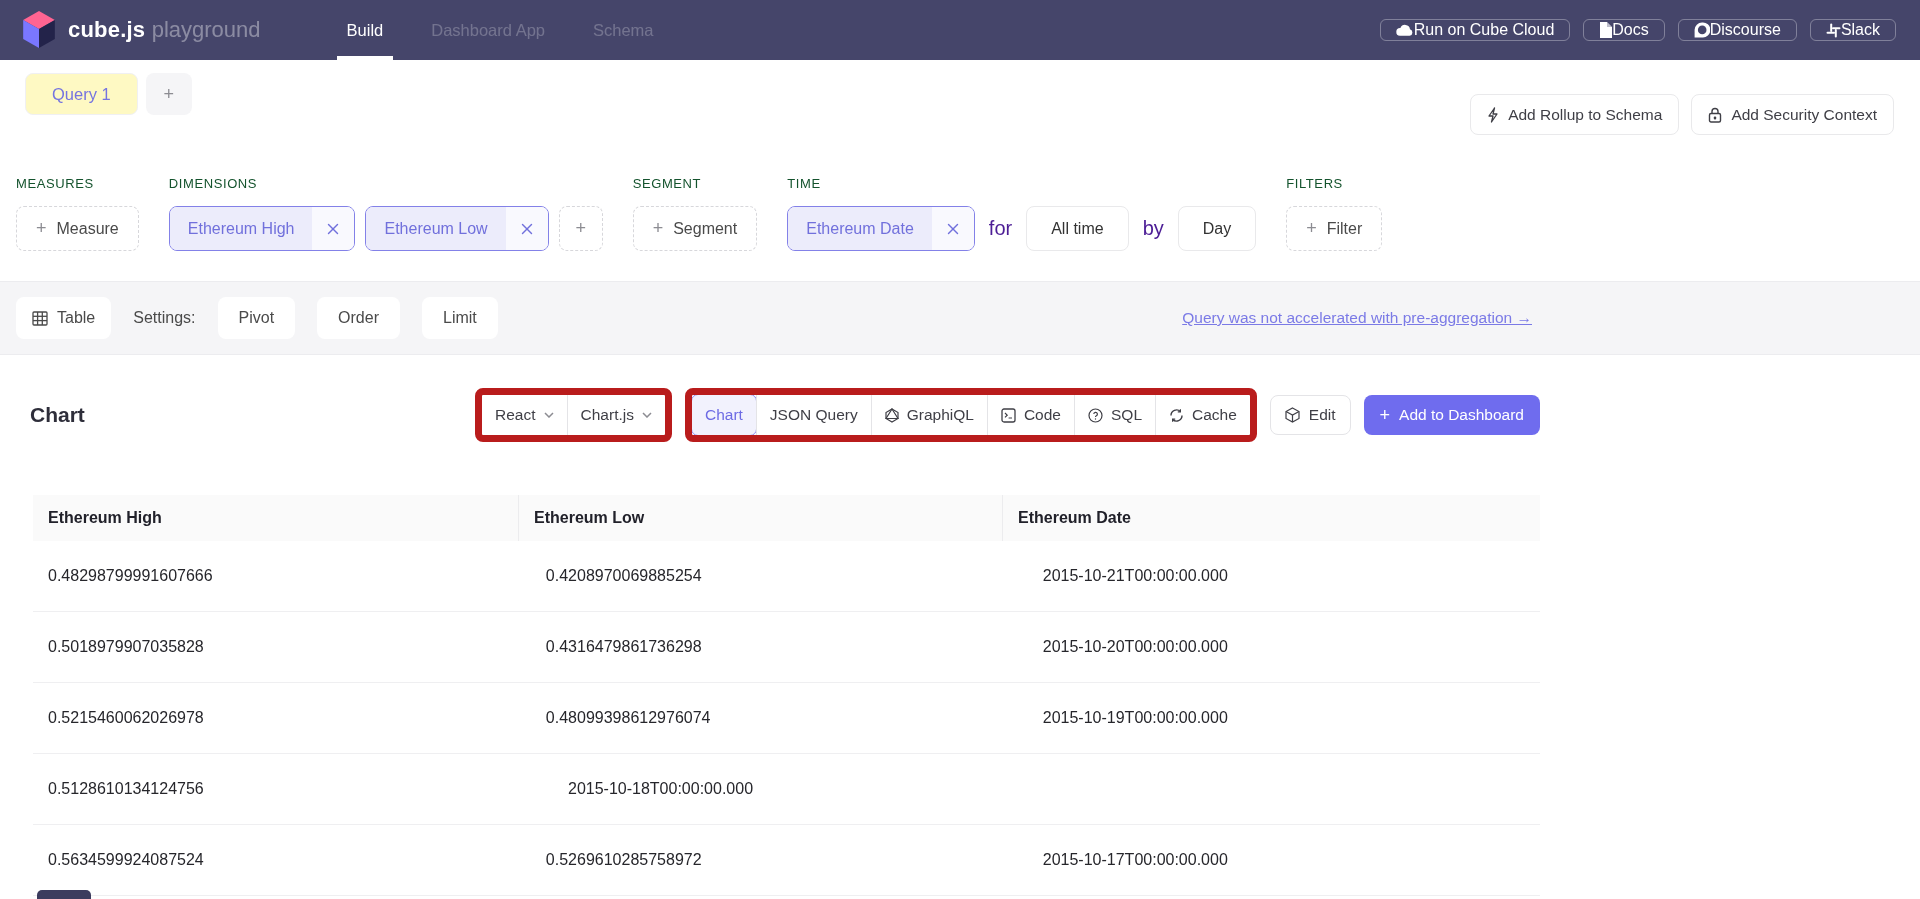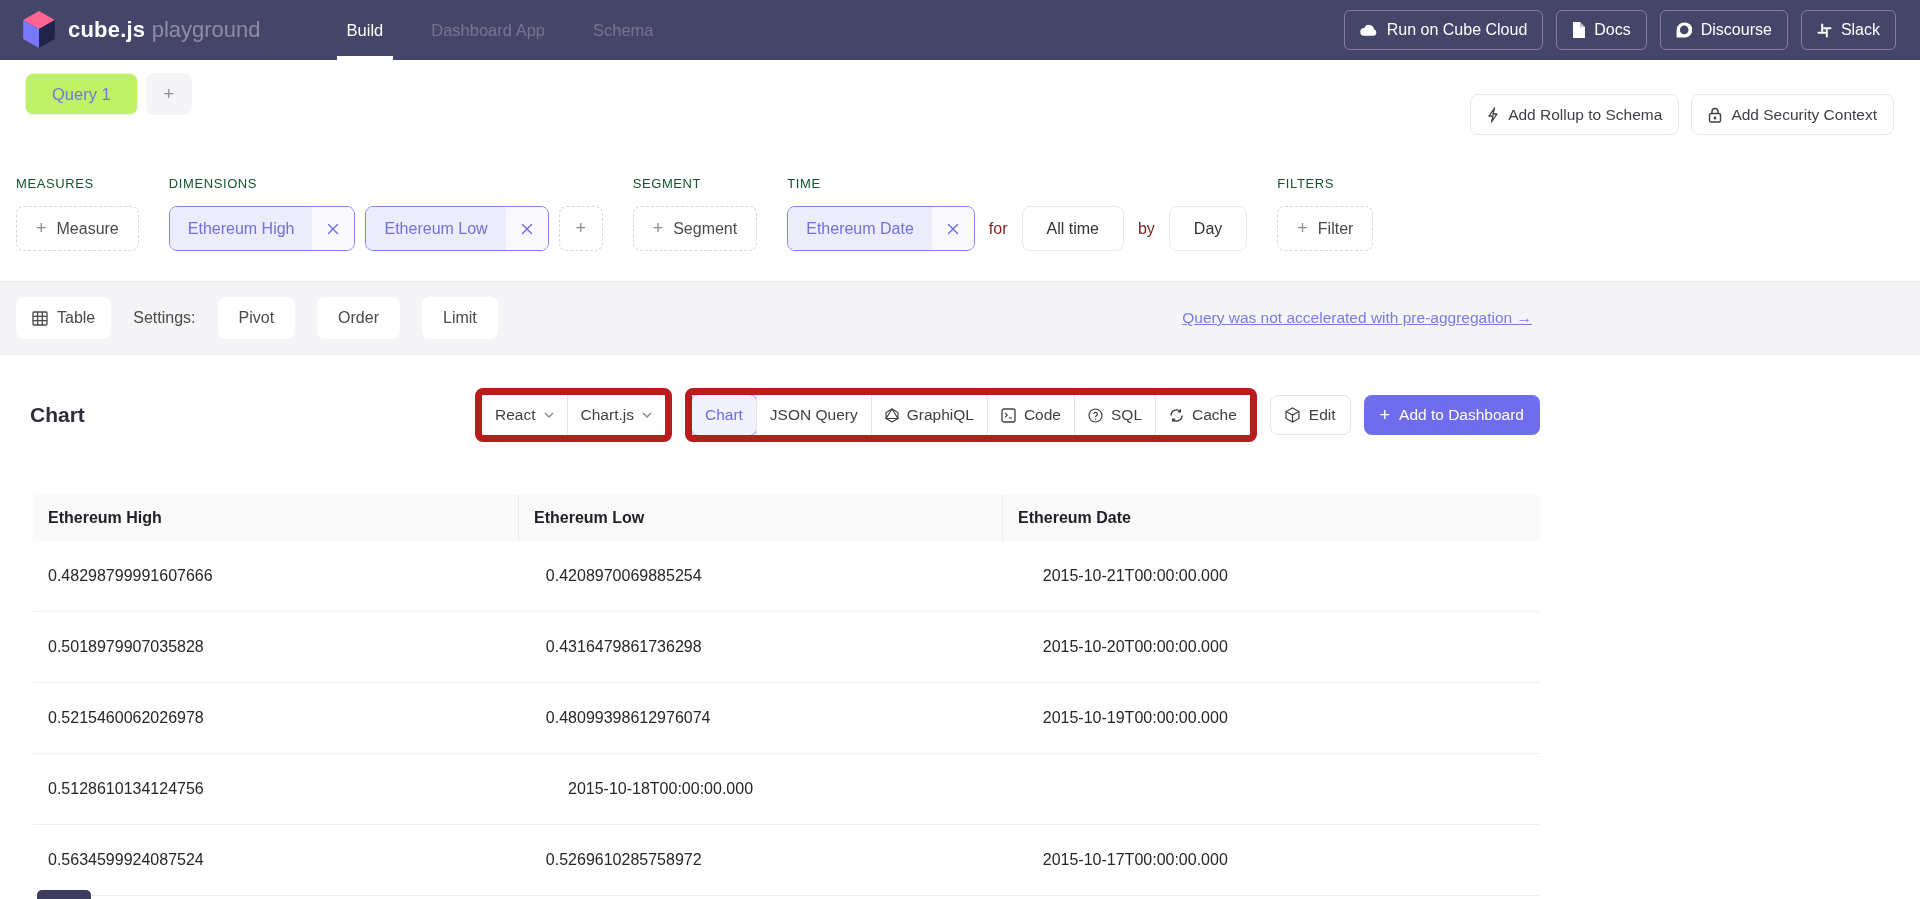--- a/index.html
+++ b/index.html
@@ -10,49 +10,49 @@
   .navbar { height:60px; background:#45456A; display:flex; align-items:center; padding:0 24px 0 22px; position:relative; }
   .brand { display:flex; align-items:center; gap:12px; cursor:pointer; }
   .logo { width:34px; height:38px; }
   .brand-name { color:#fff; font-size:22px; font-weight:700; letter-spacing:.2px; }
   .brand-suffix { color:rgba(255,255,255,.38); font-size:22px; font-weight:400; margin-left:2px; }
   .nav-tabs { display:flex; height:60px; margin-left:62px; }
   .nav-tab { color:rgba(255,255,255,.25); font-size:16.5px; line-height:60px; padding:0 24px; cursor:pointer; position:relative; }
   .nav-tab.active { color:#fff; font-weight:400; }
   .nav-tab.active::after { content:""; position:absolute; left:14px; right:14px; bottom:0; height:4px; background:#fff; }
   .nav-actions { margin-left:auto; display:flex; gap:13px; }
-  .nav-btn { display:flex; align-items:center; gap:9px; height:40px; padding:0 15px;
+  .nav-btn { display:flex; align-items:center; height:22px; padding:0 15px;
     border:1px solid rgba(255,255,255,.32); border-radius:6px; background:transparent;
     color:#fff; font-size:16px; cursor:pointer; font-family:inherit; }
   .nav-btn svg { flex:0 0 auto; }
 
   
   .tabrow { position:relative; padding:13px 0 0 25px; height:76px; }
   .qtabs { display:flex; gap:8px; }
-  .qtab { height:42px; padding:0 26px; background:#bef264; border:1px solid #F0F0F2; border-radius:8px;
+  .qtab { height:42px; padding:0 26px; background:#fef9c3; border:1px solid #F0F0F2; border-radius:8px;
     color:#7574E0; font-size:16.5px; display:flex; align-items:center; cursor:pointer; }
   .qtab-add { height:42px; width:46px; background:#F5F5F7; border:none; border-radius:8px;
     color:#4A4A4A; font-size:21px; display:flex; align-items:center; justify-content:center; cursor:pointer; }
   .tabrow-actions { position:absolute; top:34px; right:26px; display:flex; gap:12px; }
   .light-btn { display:flex; align-items:center; gap:9px; height:41px; padding:0 16px; background:#fff;
     border:1px solid #E9E9EB; border-radius:8px; color:#3F3F46; font-size:15.5px; cursor:pointer; font-family:inherit; }
 
   
   .builder { display:flex; gap:30px; padding:40px 16px 0 16px; height:145px; align-items:flex-start; }
   .qb-group { display:flex; flex-direction:column; }
   .qb-label { font-size:13px; color:#14532d; letter-spacing:.6px; margin-bottom:15px; }
   .qb-controls { display:flex; align-items:center; gap:10px; height:45px; }
   .dashed-btn { display:flex; align-items:center; gap:10px; height:45px; padding:0 19px; background:#fff;
     border:1px dashed #D7D7DB; border-radius:8px; color:#4A4A4A; font-size:16px; cursor:pointer; font-family:inherit; }
   .dashed-btn .plus, .qtab-add .plus { color:#8C8C92; font-size:18px; }
   .dashed-square { width:44px; justify-content:center; padding:0; }
   .chip { display:flex; align-items:stretch; height:45px; border:1px solid #8381E8; border-radius:8px; overflow:hidden; cursor:pointer; }
   .chip-label { display:flex; align-items:center; padding:0 18px; background:#ECECFB; color:#7170DC; font-size:16px; }
   .chip-x { display:flex; align-items:center; justify-content:center; width:42px; background:#F9F9FE; }
-  .conj { color:#7f1d1d; font-size:16px; padding:0 4px; }
+  .conj { color:#4c1d95; font-size:20px; padding:0 4px; }
   .plain-btn { display:flex; align-items:center; height:45px; padding:0 24px; background:#fff;
     border:1px solid #E9E9EB; border-radius:8px; color:#333; font-size:16px; cursor:pointer; font-family:inherit; }
 
   
   .band { height:74px; background:#F5F5F7; border-top:1px solid #ECECEF; border-bottom:1px solid #ECECEF;
     display:flex; align-items:center; padding-left:16px; }
   .band-inner { display:flex; align-items:center; width:1516px; }
   .white-btn { display:flex; align-items:center; gap:9px; height:42px; padding:0 16px; background:#fff;
     border:none; border-radius:8px; color:#4A4A4A; font-size:16px; cursor:pointer; font-family:inherit; }
   .settings-label { margin-left:22px; color:#4A4A4A; font-size:16px; }

